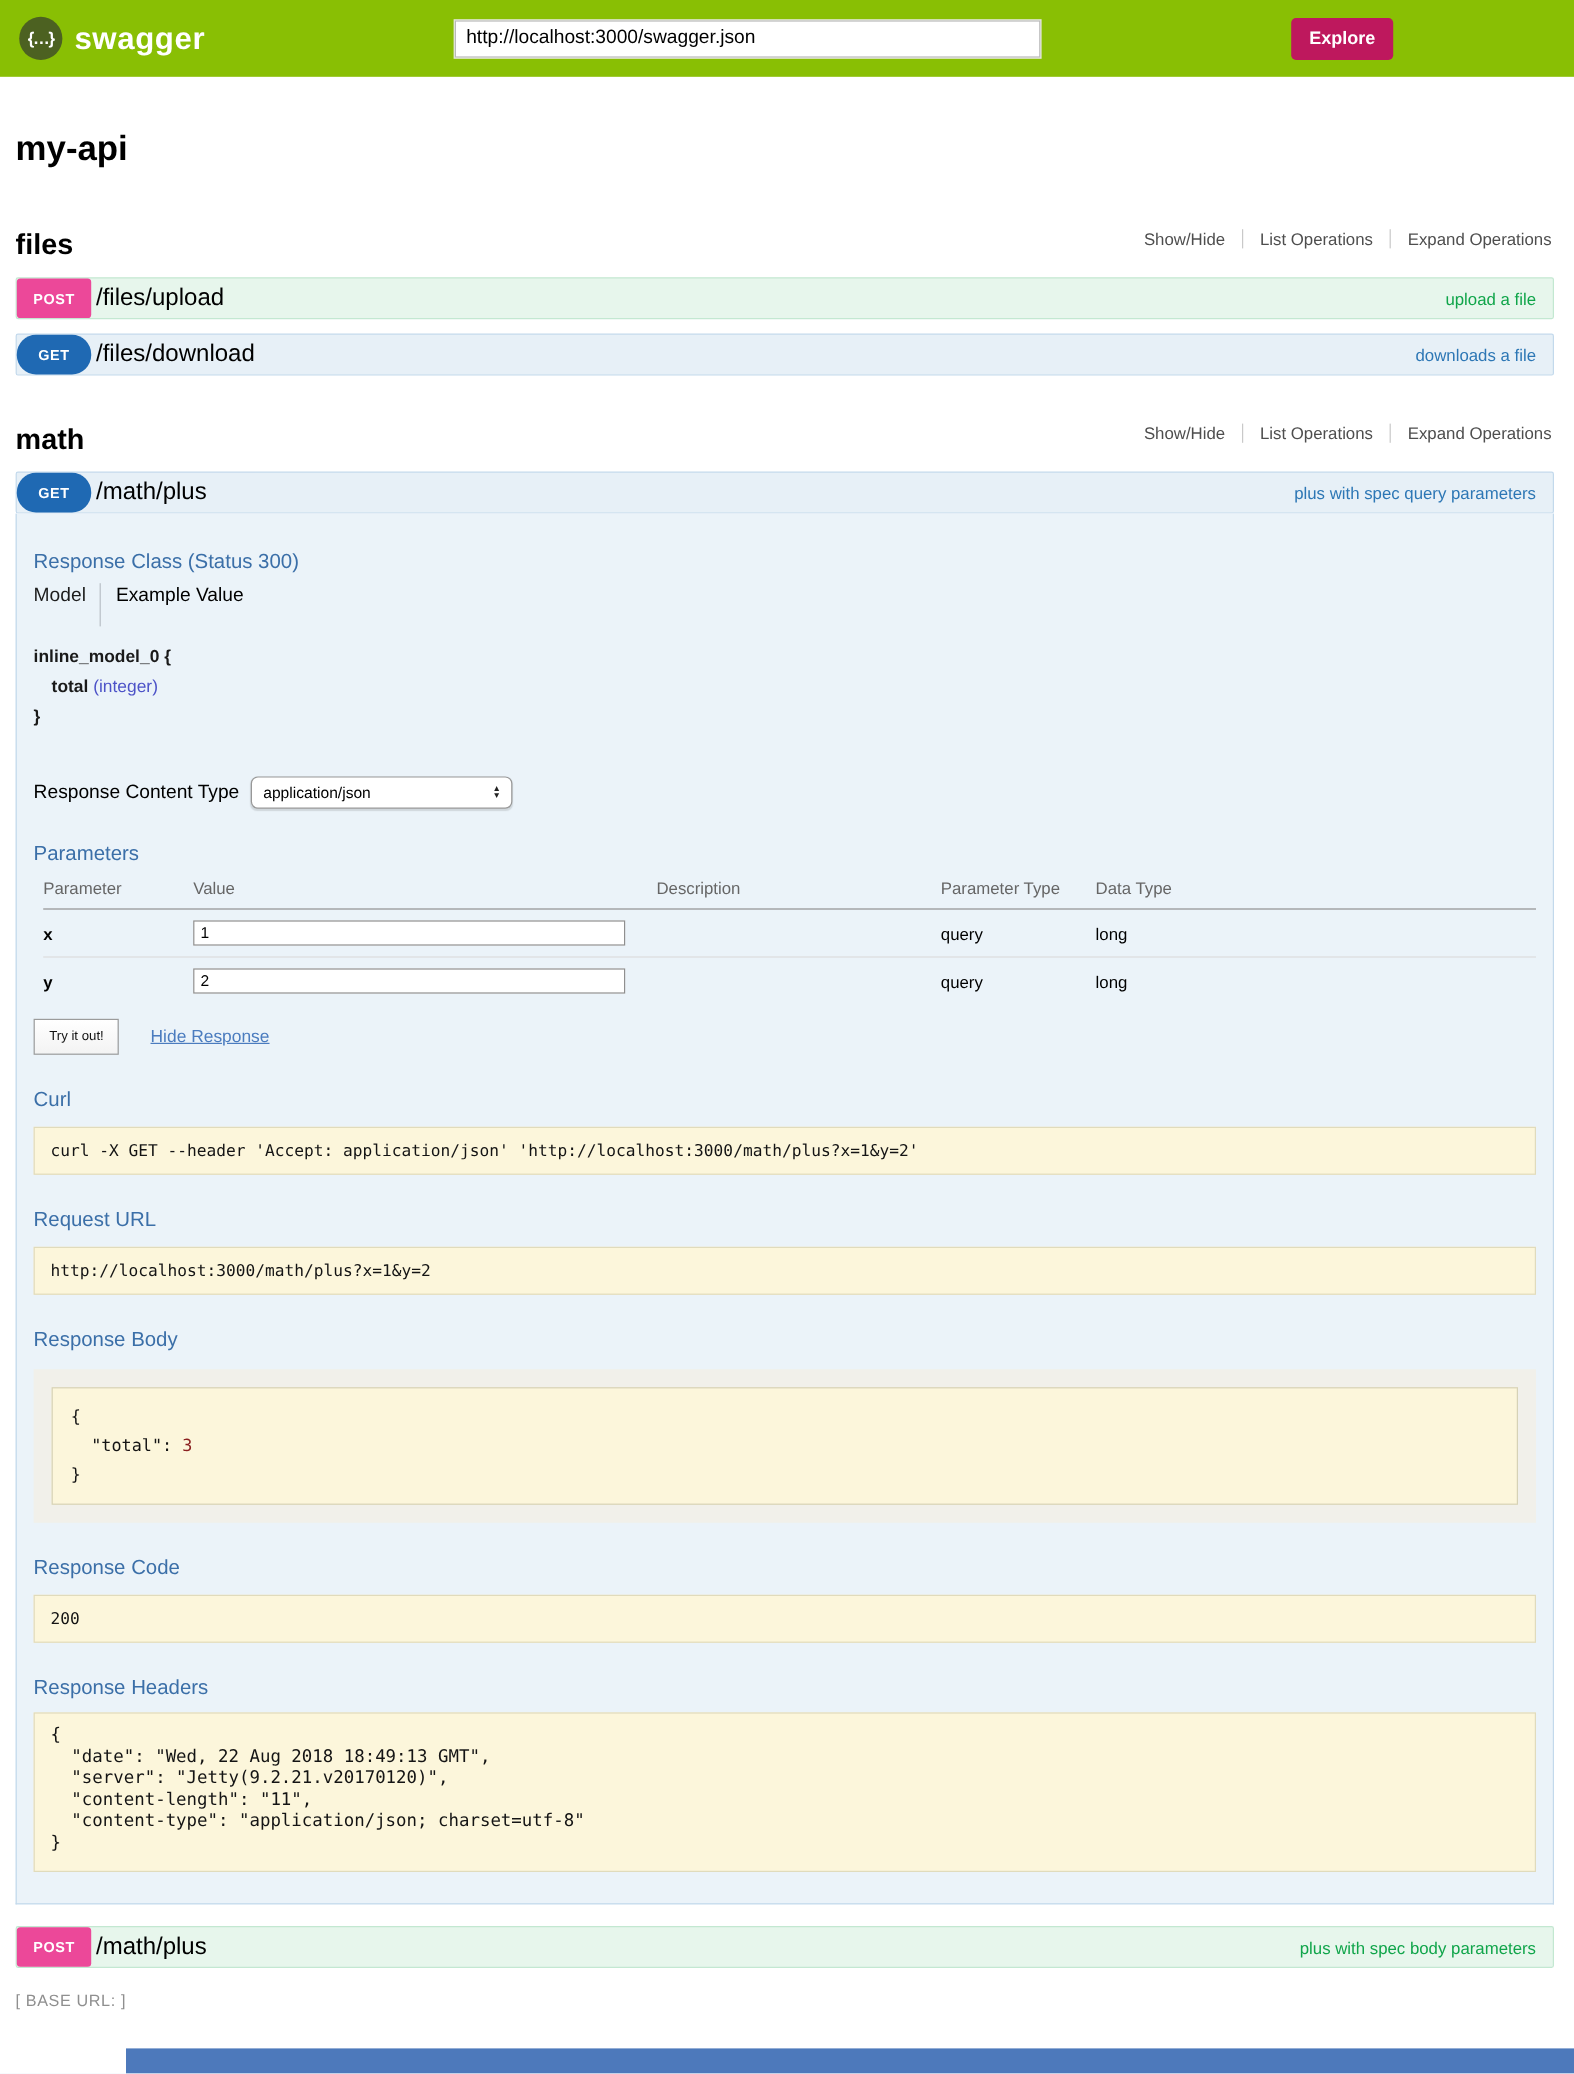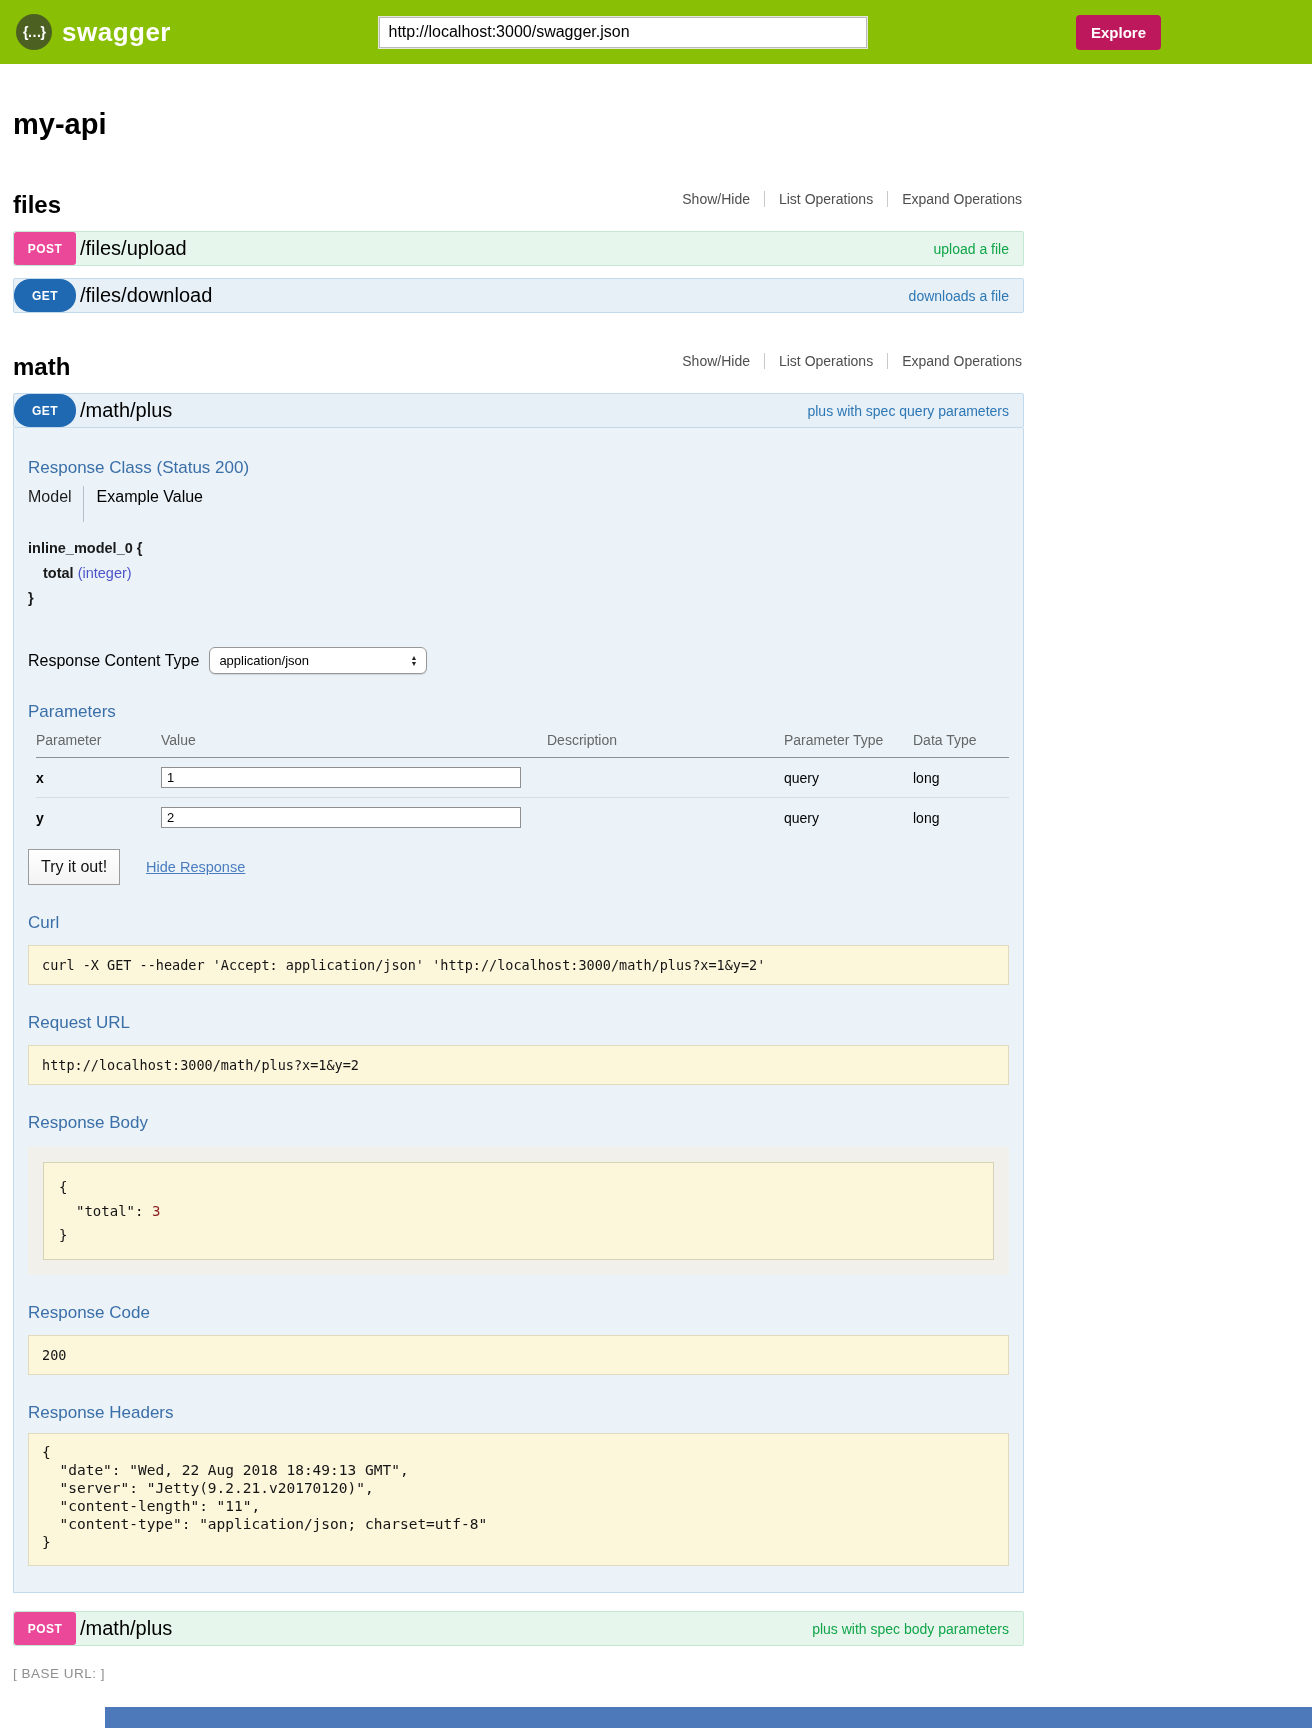--- a/index.html
+++ b/index.html
@@ -26,21 +26,21 @@
     box-shadow:0 0 0 1px #e4e8d9; font-size:16px; padding:2px 8px;
     font-family:"Liberation Sans", sans-serif; color:#000; background:#fff;
   }
   .explore-btn {
     background:#be185d; color:#fff; font-weight:bold; font-size:15px;
     border:none; border-radius:4px; padding:9px 15px; cursor:pointer;
     font-family:"Liberation Sans", sans-serif;
   }
 
   
-  .wrap { margin:0 13px; width:1011px; }
+  .wrap { margin:0 13px; width:1282px; }
   .api-title { font-size:29px; font-weight:bold; margin:44px 0 0 0; }
 
   .section-head { display:flex; justify-content:space-between; align-items:flex-start; margin-top:50px; }
   .section-head.tight { margin-top:40px; }
   .section-title { font-size:24px; font-weight:bold; margin:0; }
   .section-controls { display:flex; font-size:14px; }
   .section-controls span {
     color:#4e4e4e; padding:0 14px; cursor:pointer;
   }
   .section-controls span + span { border-left:1px solid #c9c9c9; }
@@ -106,21 +106,21 @@
   .param-name { font-weight:bold; font-size:14px; }
   .param-input {
     width:360px; height:21px; border:1px solid #8f8f8f; font-size:13px;
     padding:2px 5px; font-family:"Liberation Sans", sans-serif;
   }
   .param-meta { font-size:14px; }
 
   .try-row { display:flex; align-items:center; gap:26px; margin-top:12px; }
   .try-btn {
     background:linear-gradient(#ffffff,#f3f3f3); border:1px solid #9b9b9b;
-    font-size:16px; color:#111; padding:8px 12px; cursor:pointer;
+    font-size:11px; color:#111; padding:8px 12px; cursor:pointer;
     font-family:"Liberation Sans", sans-serif;
   }
   .hide-link { color:#4b7cbf; text-decoration:underline; font-size:14.5px; cursor:pointer; }
 
   .code-block {
     background:#fcf6db; border:1px solid #e0dbbc; padding:11px 13px; margin-top:12px;
     font-family:"DejaVu Sans Mono", monospace; font-size:13.5px; color:#141414;
     white-space:pre-wrap;
   }
 
@@ -194,21 +194,21 @@
   </div>
 
   <div class="op-row op-get">
     <div class="badge badge-get">GET</div>
     <div class="op-path">/math/plus</div>
     <div class="op-summary">plus with spec query parameters</div>
   </div>
 
   <div class="op-panel">
 
-    <h3 class="h-blue first">Response Class (Status 200)</h3>
+    <h3 class="h-blue first">Response Class (Status 300)</h3>
 
     <div class="tabs">
       <span class="tab tab-model">Model</span>
       <span class="tab-divider"></span>
       <span class="tab tab-example">Example Value</span>
     </div>
 
     <div class="model-block">
       <div class="model-line-open">inline_model_0 {</div>
       <div class="model-prop">

